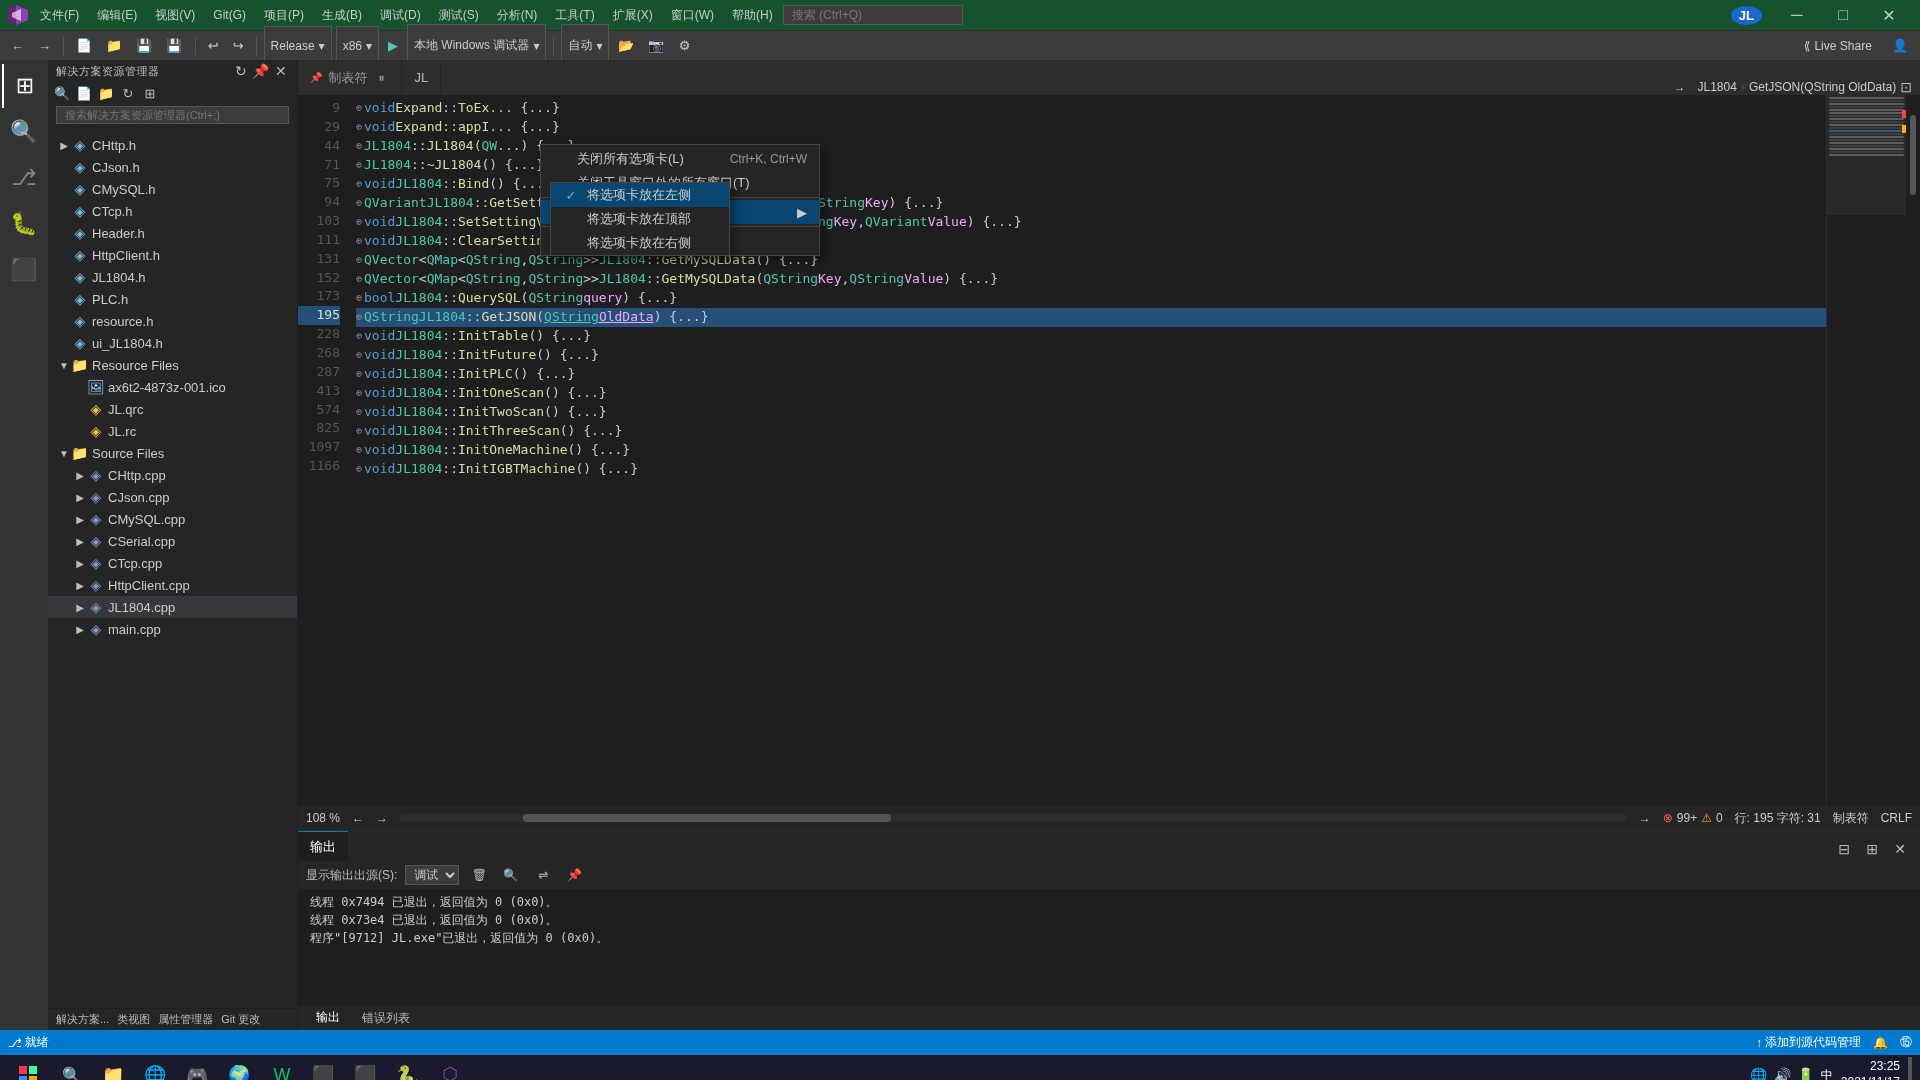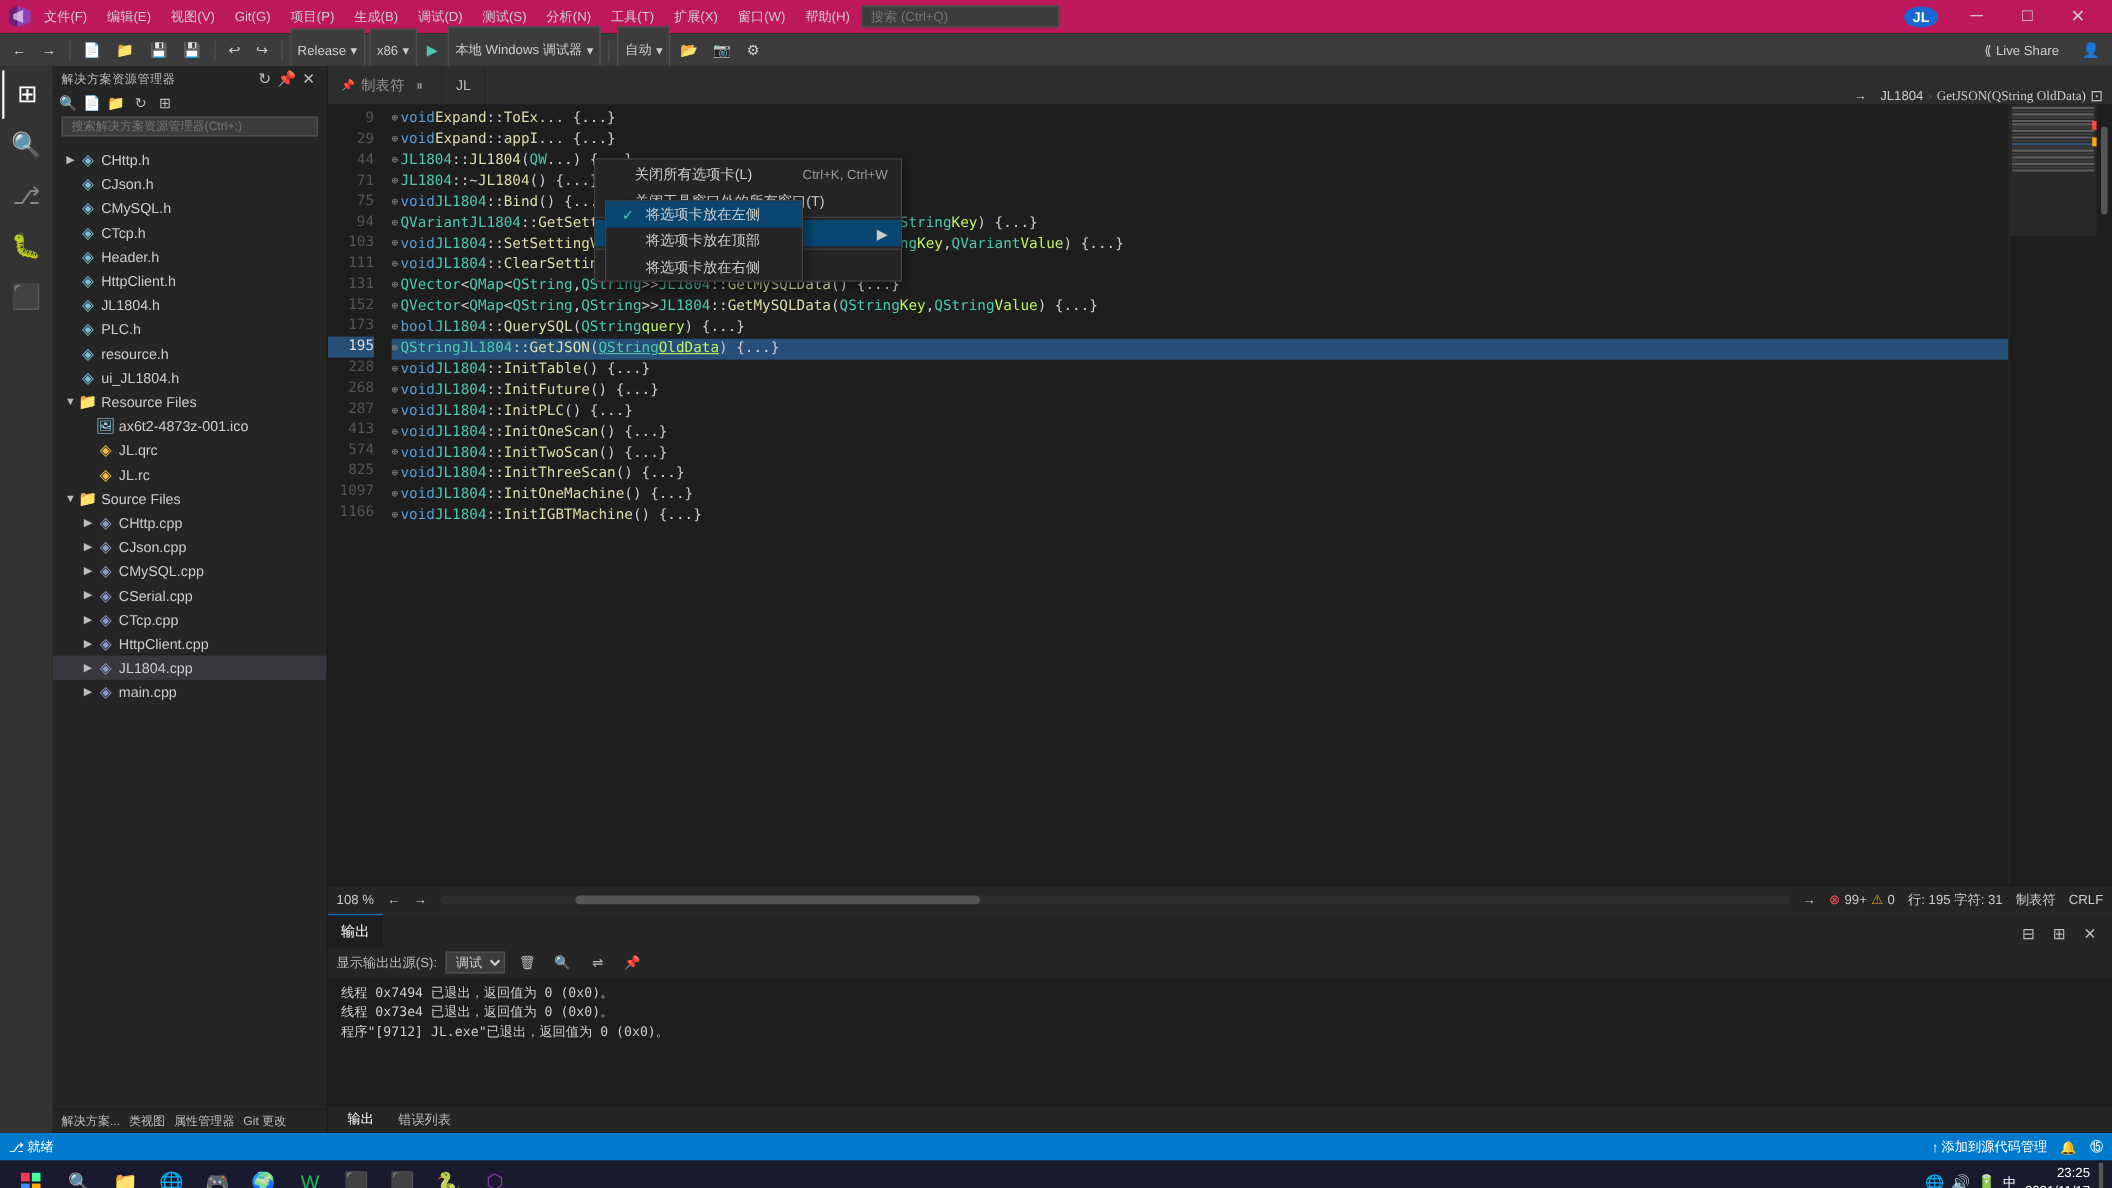--- a/index.html
+++ b/index.html
@@ -10,21 +10,21 @@
       font-family: 'Segoe UI', sans-serif;
       font-size: 12px;
       color: #ccc;
       overflow: hidden;
       position: relative;
     }
 
     
     .title-bar {
       height: 30px;
-      background: #be185d;
+      background: #14532d;
       display: flex;
       align-items: center;
       padding: 0 8px;
     }
     .title-bar-logo {
       width: 20px;
       height: 20px;
       margin-right: 4px;
       display: flex;
       align-items: center;
@@ -352,21 +352,21 @@
       display: flex;
       align-items: center;
     }
     .code-line.highlighted { background: #264f78; }
 
     .kw { color: #569cd6; }
     .type { color: #4ec9b0; }
     .fn { color: #dcdcaa; }
     .cls { color: #4ec9b0; }
     .punc { color: #d4d4d4; }
-    .plain { color: #bef264; }
+    .plain { color: #f0abfc; }
     .expand-icon { color: #858585; margin-right: 2px; font-size: 10px; }
 
     
     .minimap {
       width: 80px;
       background: #1e1e1e;
       border-left: 1px solid #2d2d2d;
       flex-shrink: 0;
       position: relative;
     }
@@ -869,21 +869,21 @@
         <span>制表符</span>
         <span class="tab-close">⏸</span>
       </div>
       <div class="tab" style="background:#2d2d2d;color:#bbb;">
         <span>JL</span>
       </div>
       <div class="tab-bar-right">
         <span style="color:#ccc;font-size:12px;">→</span>
         <span style="color:#ccc;font-size:12px;margin-left:8px;">JL1804</span>
         <span style="color:#555;">›</span>
-        <span style="color:#ccc;font-size:12px;font-family:Liberation Serif, serif;">GetJSON(QString OldData)</span>
+        <span style="color:#ccc;font-size:12px;">GetJSON(QString OldData)</span>
         <span style="margin-left:auto;color:#bbb;font-size:14px;">⊡</span>
       </div>
     </div>
 
     <div class="code-editor">
 
       <div class="line-numbers">
         <div>9</div>
         <div>29</div>
         <div>44</div>

